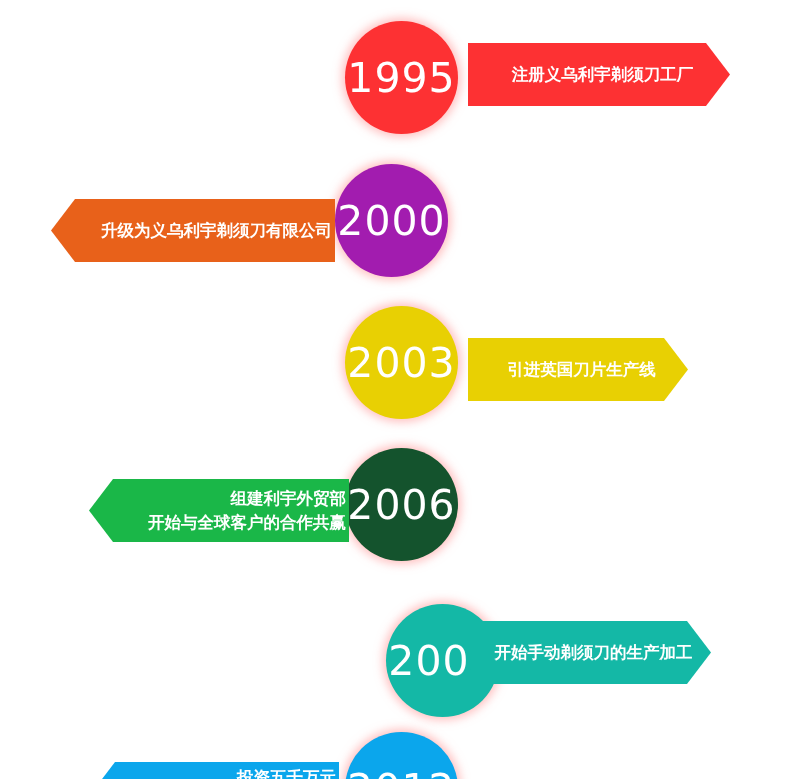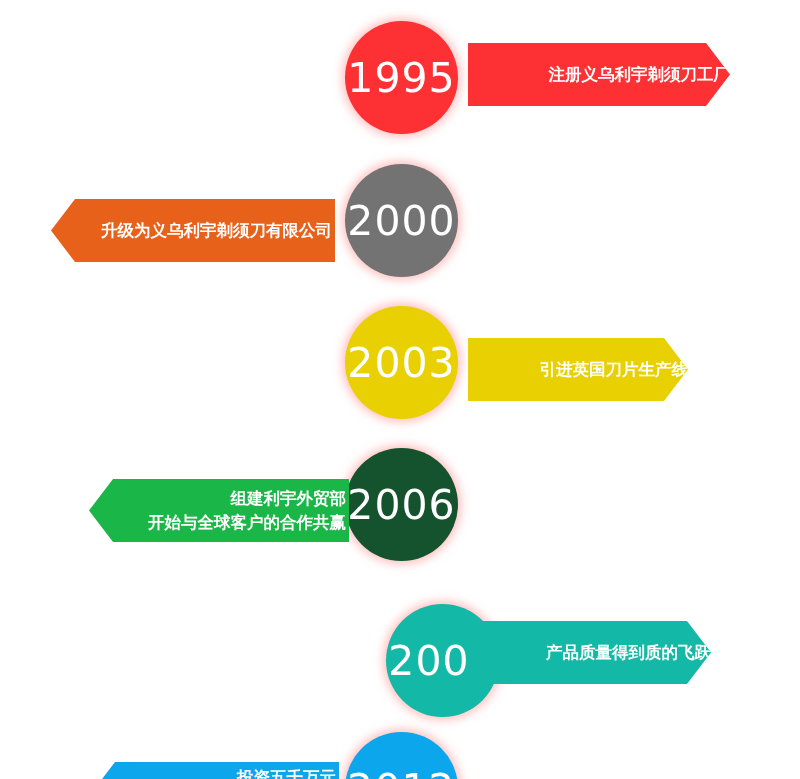--- a/index.html
+++ b/index.html
@@ -13,37 +13,37 @@
     color:#ffffff; font-size:41px; font-family:"DejaVu Sans", sans-serif;
     letter-spacing:1px;
     box-shadow: 0 0 10px 3px rgba(255,140,140,0.55);
   }
   .banner {
     position:absolute; height:63px; color:#ffffff;
     font-weight:bold; font-size:16.5px; line-height:24px;
     display:flex; flex-direction:column; justify-content:center;
     box-sizing:border-box;
   }
-  .banner.right { padding-left:7px; align-items:flex-end;
+  .banner.right { padding-left:7px; align-items:center;
     clip-path: polygon(0 0, calc(100% - 24px) 0, 100% 50%, calc(100% - 24px) 100%, 0 100%); }
   .banner.left { padding-right:3px; align-items:flex-end; text-align:right;
     clip-path: polygon(24px 0, 100% 0, 100% 100%, 24px 100%, 0 50%); }
   .banner span { white-space:nowrap; display:block; }
 </style>
 </head>
 <body>
 
 <div class="circle" style="left:345px; top:21px; background:#FD3133;">
   <span>1995</span>
 </div>
 <div class="banner right" style="left:468px; top:43px; width:262px; background:#FD3133;">
   <span>注册义乌利宇剃须刀工厂</span>
 </div>
 
-<div class="circle" style="left:345px; top:164px; background:#737373;">
+<div class="circle" style="left:335px; top:164px; background:#a21caf;">
   <span>2000</span>
 </div>
 <div class="banner left" style="left:51px; top:199px; width:284px; background:#E8611A;">
   <span>升级为义乌利宇剃须刀有限公司</span>
 </div>
 
 <div class="circle" style="left:345px; top:306px; background:#E8D003;">
   <span>2003</span>
 </div>
 <div class="banner right" style="left:468px; top:338px; width:220px; background:#E8D003;">
@@ -55,21 +55,21 @@
 </div>
 <div class="banner left" style="left:89px; top:479px; width:260px; background:#1AB748;">
   <span>组建利宇外贸部</span>
   <span>开始与全球客户的合作共赢</span>
 </div>
 
 <div class="circle" style="left:346px; top:604px; background:#14B8A6;margin-left:40px;">
   <span>2009</span>
 </div>
 <div class="banner right" style="left:469px; top:621px; width:242px; background:#14B8A6;">
-  <span>产品质量得到质的飞跃</span>
+  <span>开始手动剃须刀的生产加工</span>
 </div>
 
 <div class="circle" style="left:345px; top:732px; background:#0BA6EC;">
   <span>2012</span>
 </div>
 <div class="banner left" style="left:91px; top:762px; width:248px; background:#0BA6EC; justify-content:flex-start; padding-top:4px;">
   <span>投资五千万元</span>
 </div>
 
 </body></html>

